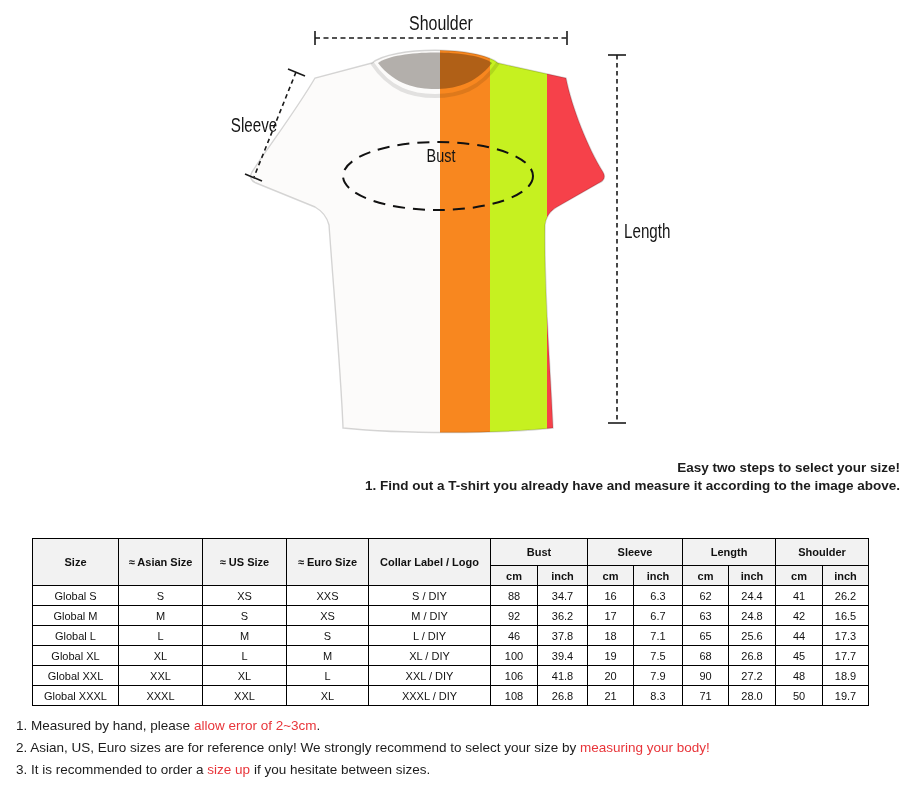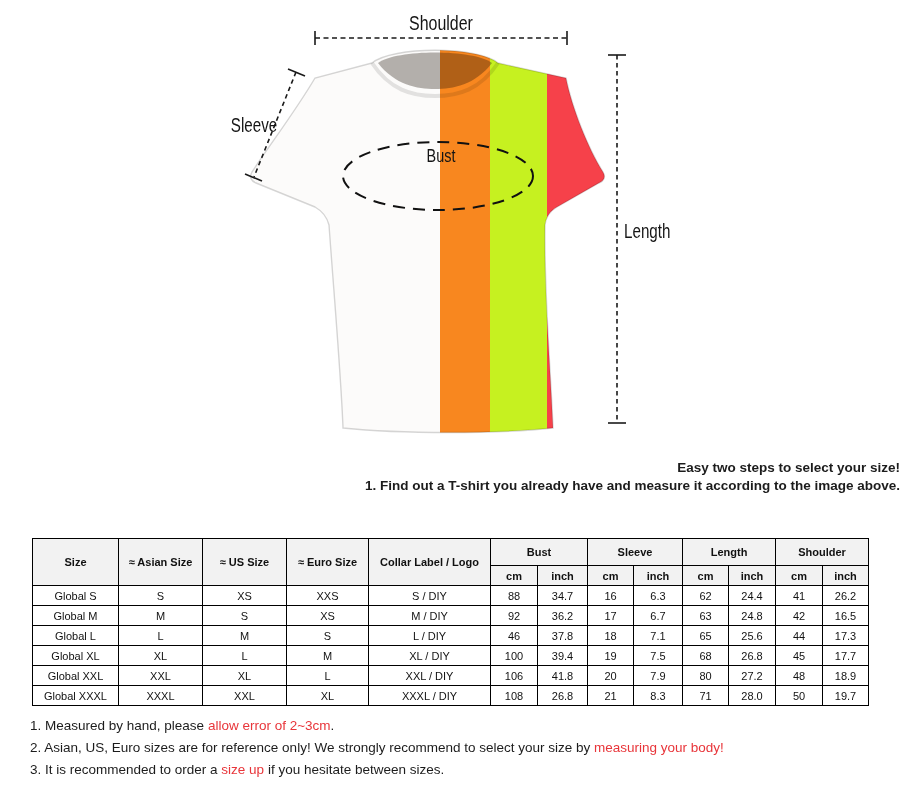--- a/index.html
+++ b/index.html
@@ -33,21 +33,21 @@
     border:1px solid #000;text-align:center;vertical-align:middle;
     padding:0;overflow:hidden;white-space:nowrap;
   }
   .size-table th{background:var(--table_header_bg,#f2f2f2);font-weight:bold;}
   .size-table .hrow1 th{height:26px;}
   .size-table .hrow2 th{height:19px;}
   .size-table td{height:19px;background:#fff;}
 
   
   .notes{
-    position:absolute;left:30px;top:715px;width:850px;
+    position:absolute;left:16px;top:715px;width:850px;
     font-size:13.5px;line-height:22px;color:#1c1c1c;
   }
   .red{color:var(--accent_red,#e8353a);}
 </style>
 </head>
 <body>
 
 <div class="page">
 
   <svg class="diagram" viewBox="0 0 900 458" xmlns="http://www.w3.org/2000/svg">
@@ -237,21 +237,21 @@
       <tr>
         <td>Global XXL</td>
         <td>XXL</td>
         <td>XL</td>
         <td>L</td>
         <td>XXL / DIY</td>
         <td>106</td>
         <td>41.8</td>
         <td>20</td>
         <td>7.9</td>
-        <td>80</td>
+        <td>90</td>
         <td>27.2</td>
         <td>48</td>
         <td>18.9</td>
       </tr>
       <tr>
         <td>Global XXXL</td>
         <td>XXXL</td>
         <td>XXL</td>
         <td>XL</td>
         <td>XXXL / DIY</td>

